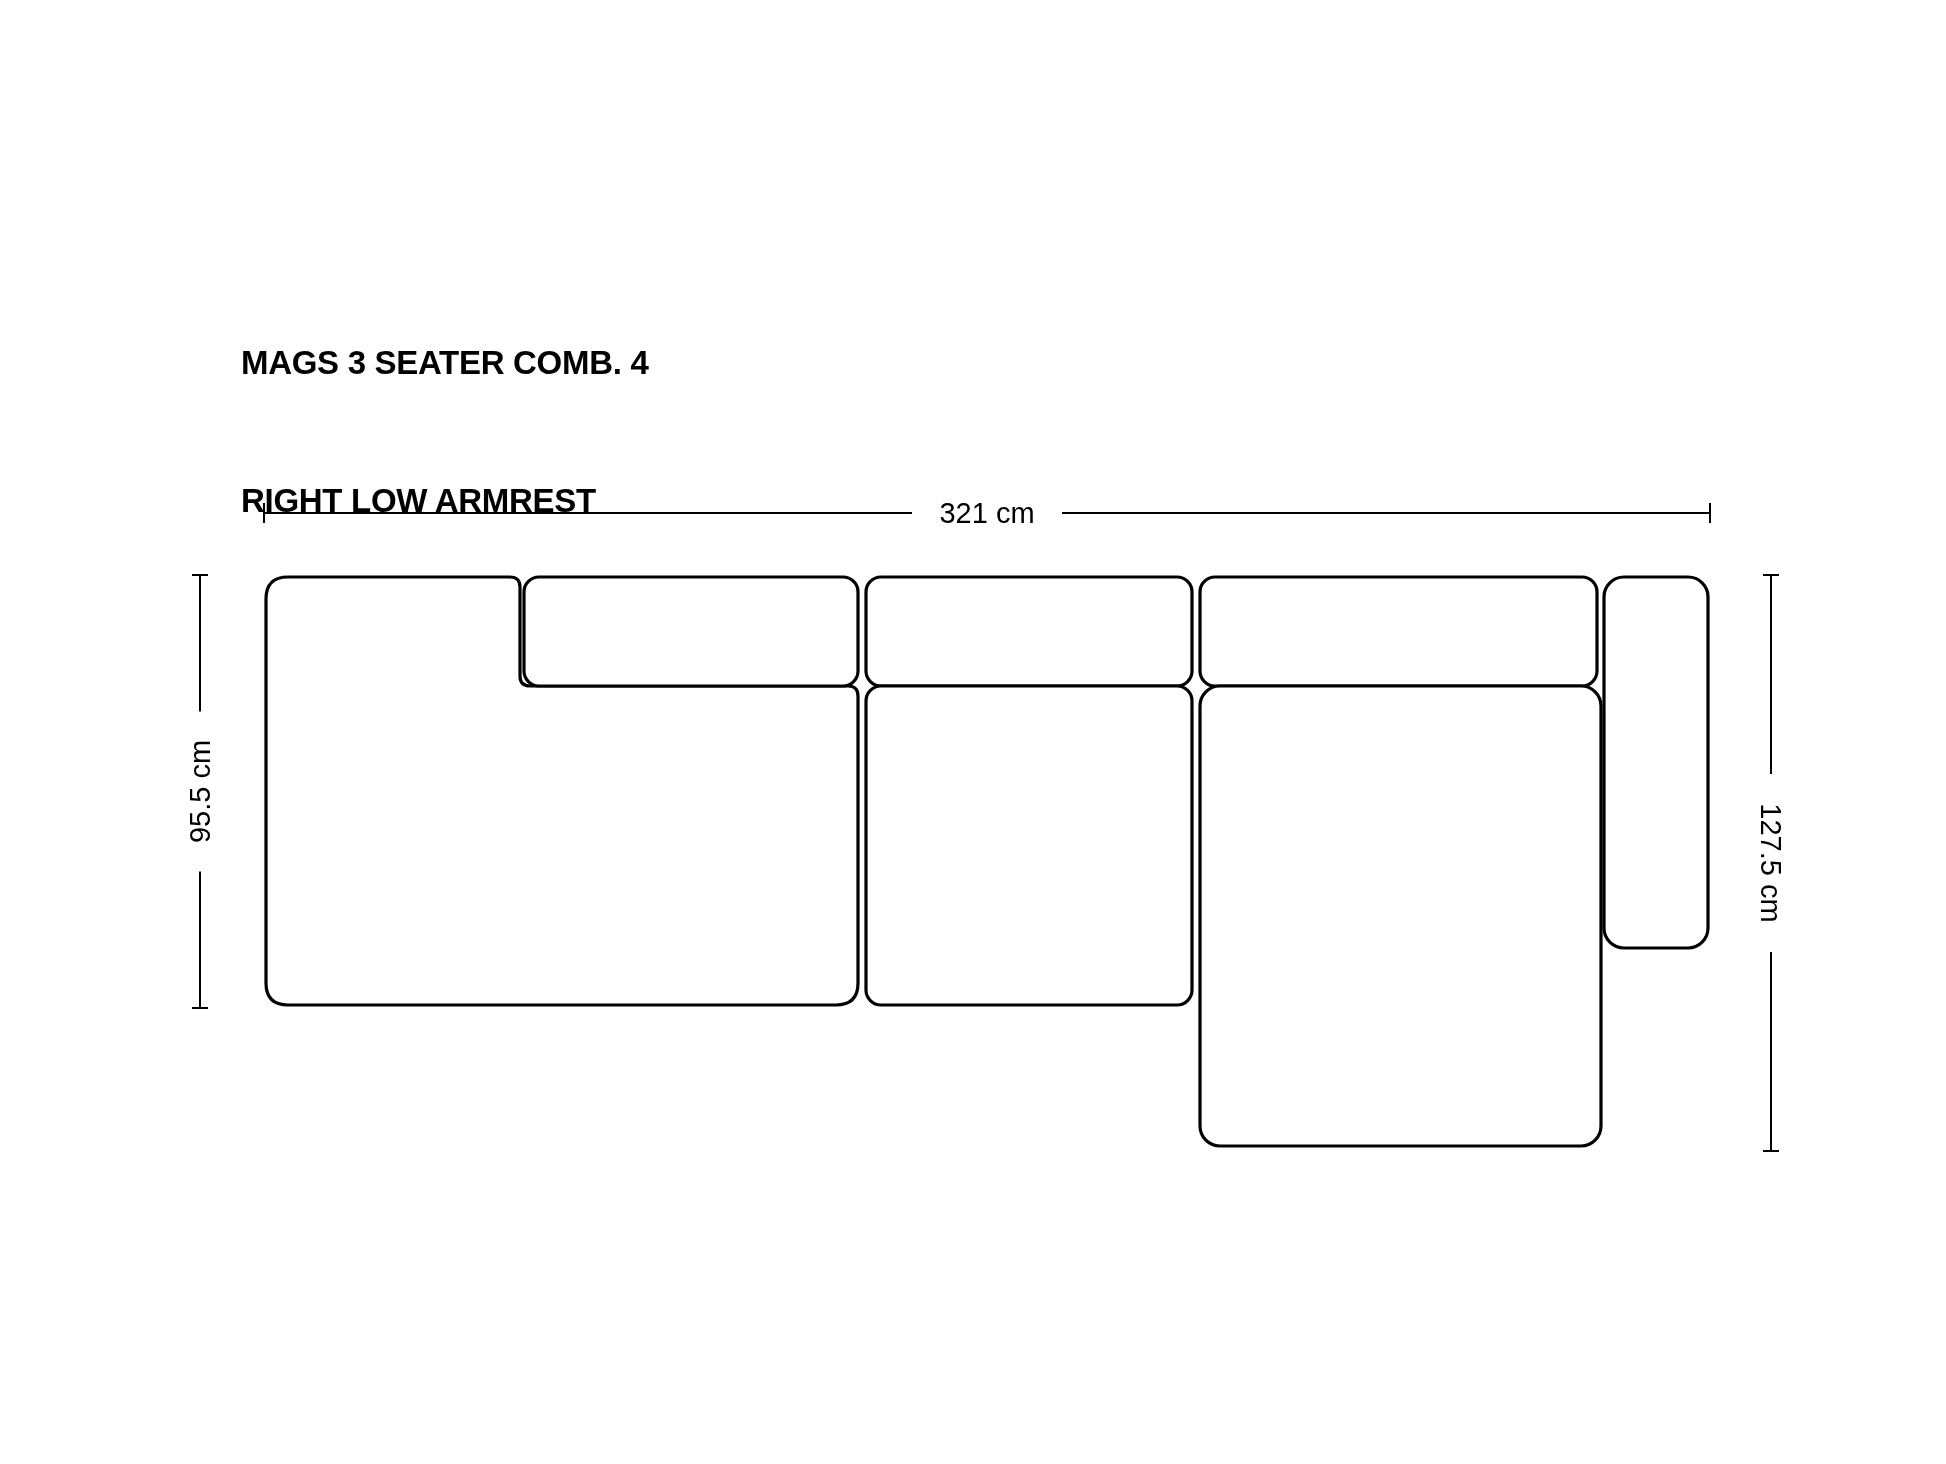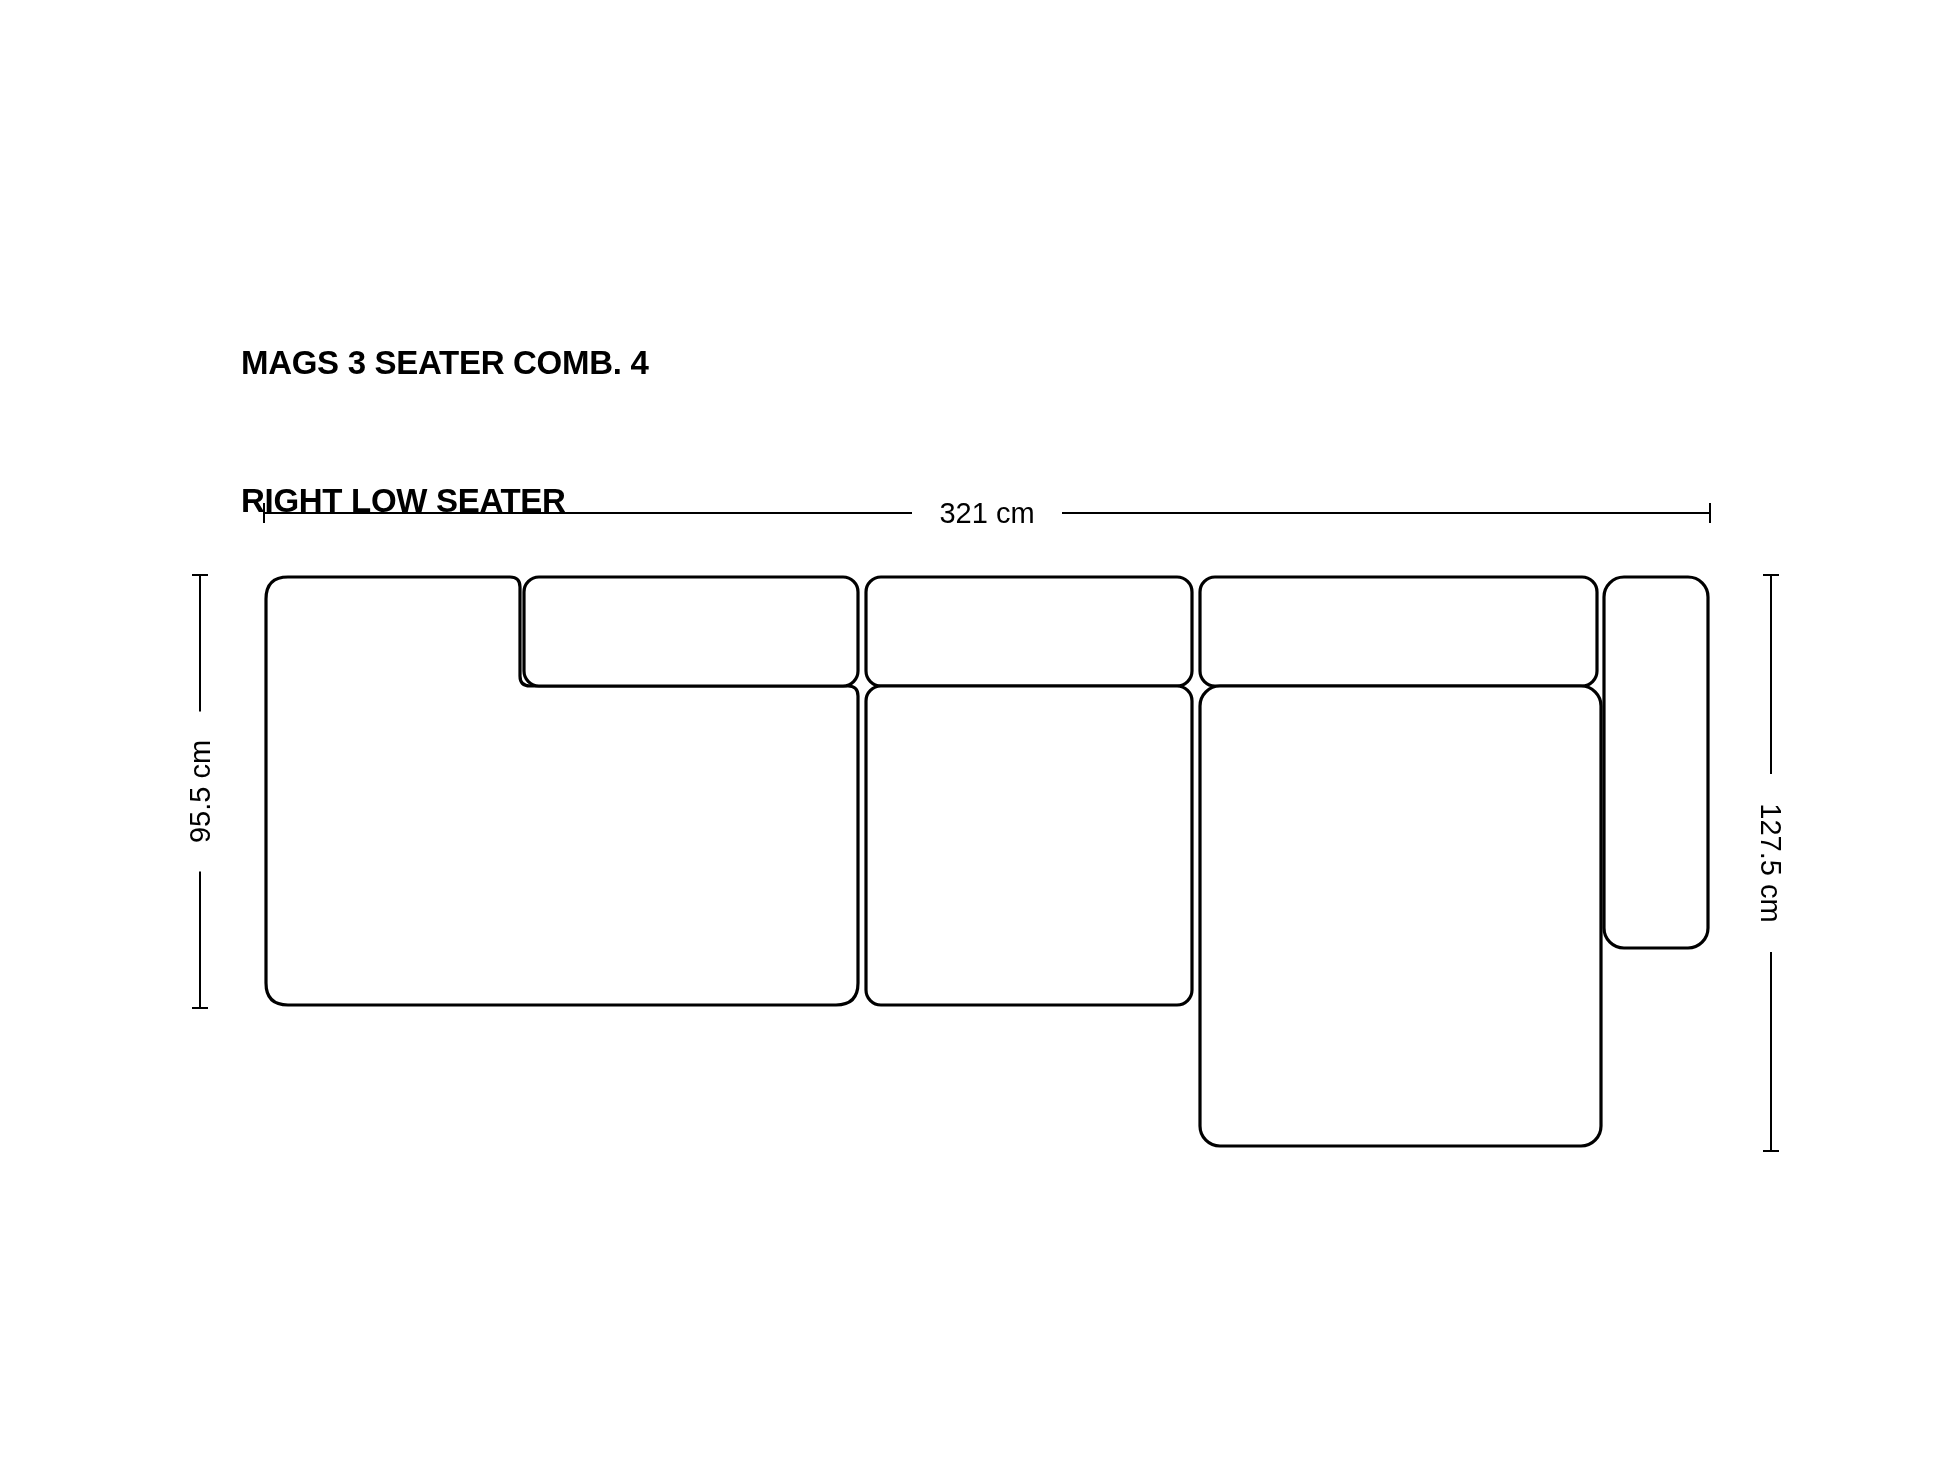--- a/index.html
+++ b/index.html
@@ -34,21 +34,21 @@
     height: 1464px;
   }
 </style>
 </head>
 <body>
 
 <div class="canvas">
 
   <div class="title-block">
     <div>MAGS 3 SEATER COMB. 4</div>
-    <div>RIGHT LOW SEATER</div>
+    <div>RIGHT LOW ARMREST</div>
   </div>
 
   <svg class="diagram-svg" id="diagram" viewBox="0 0 1946 1464" xmlns="http://www.w3.org/2000/svg">
       <path d="M 288 577 H 510 Q 520 577 520 587 V 676 Q 520 686 530 686 H 848 Q 858 686 858 696 V 983 Q 858 1005 836 1005 H 288 Q 266 1005 266 983 V 599 Q 266 577 288 577 Z" fill="#ffffff" stroke="#000000" stroke-width="3.2"></path>
       <rect x="524" y="577" width="334" height="109" rx="15" ry="15" fill="#ffffff" stroke="#000000" stroke-width="3.2"></rect>
       <rect x="866" y="577" width="326" height="109" rx="15" ry="15" fill="#ffffff" stroke="#000000" stroke-width="3.2"></rect>
       <rect x="866" y="686" width="326" height="319" rx="15" ry="15" fill="#ffffff" stroke="#000000" stroke-width="3.2"></rect>
       <rect x="1200" y="577" width="397" height="109" rx="15" ry="15" fill="#ffffff" stroke="#000000" stroke-width="3.2"></rect>
       <rect x="1200" y="686" width="401" height="460" rx="20" ry="20" fill="#ffffff" stroke="#000000" stroke-width="3.2"></rect>
       <rect x="1604" y="577" width="104" height="371" rx="20" ry="20" fill="#ffffff" stroke="#000000" stroke-width="3.2"></rect>

